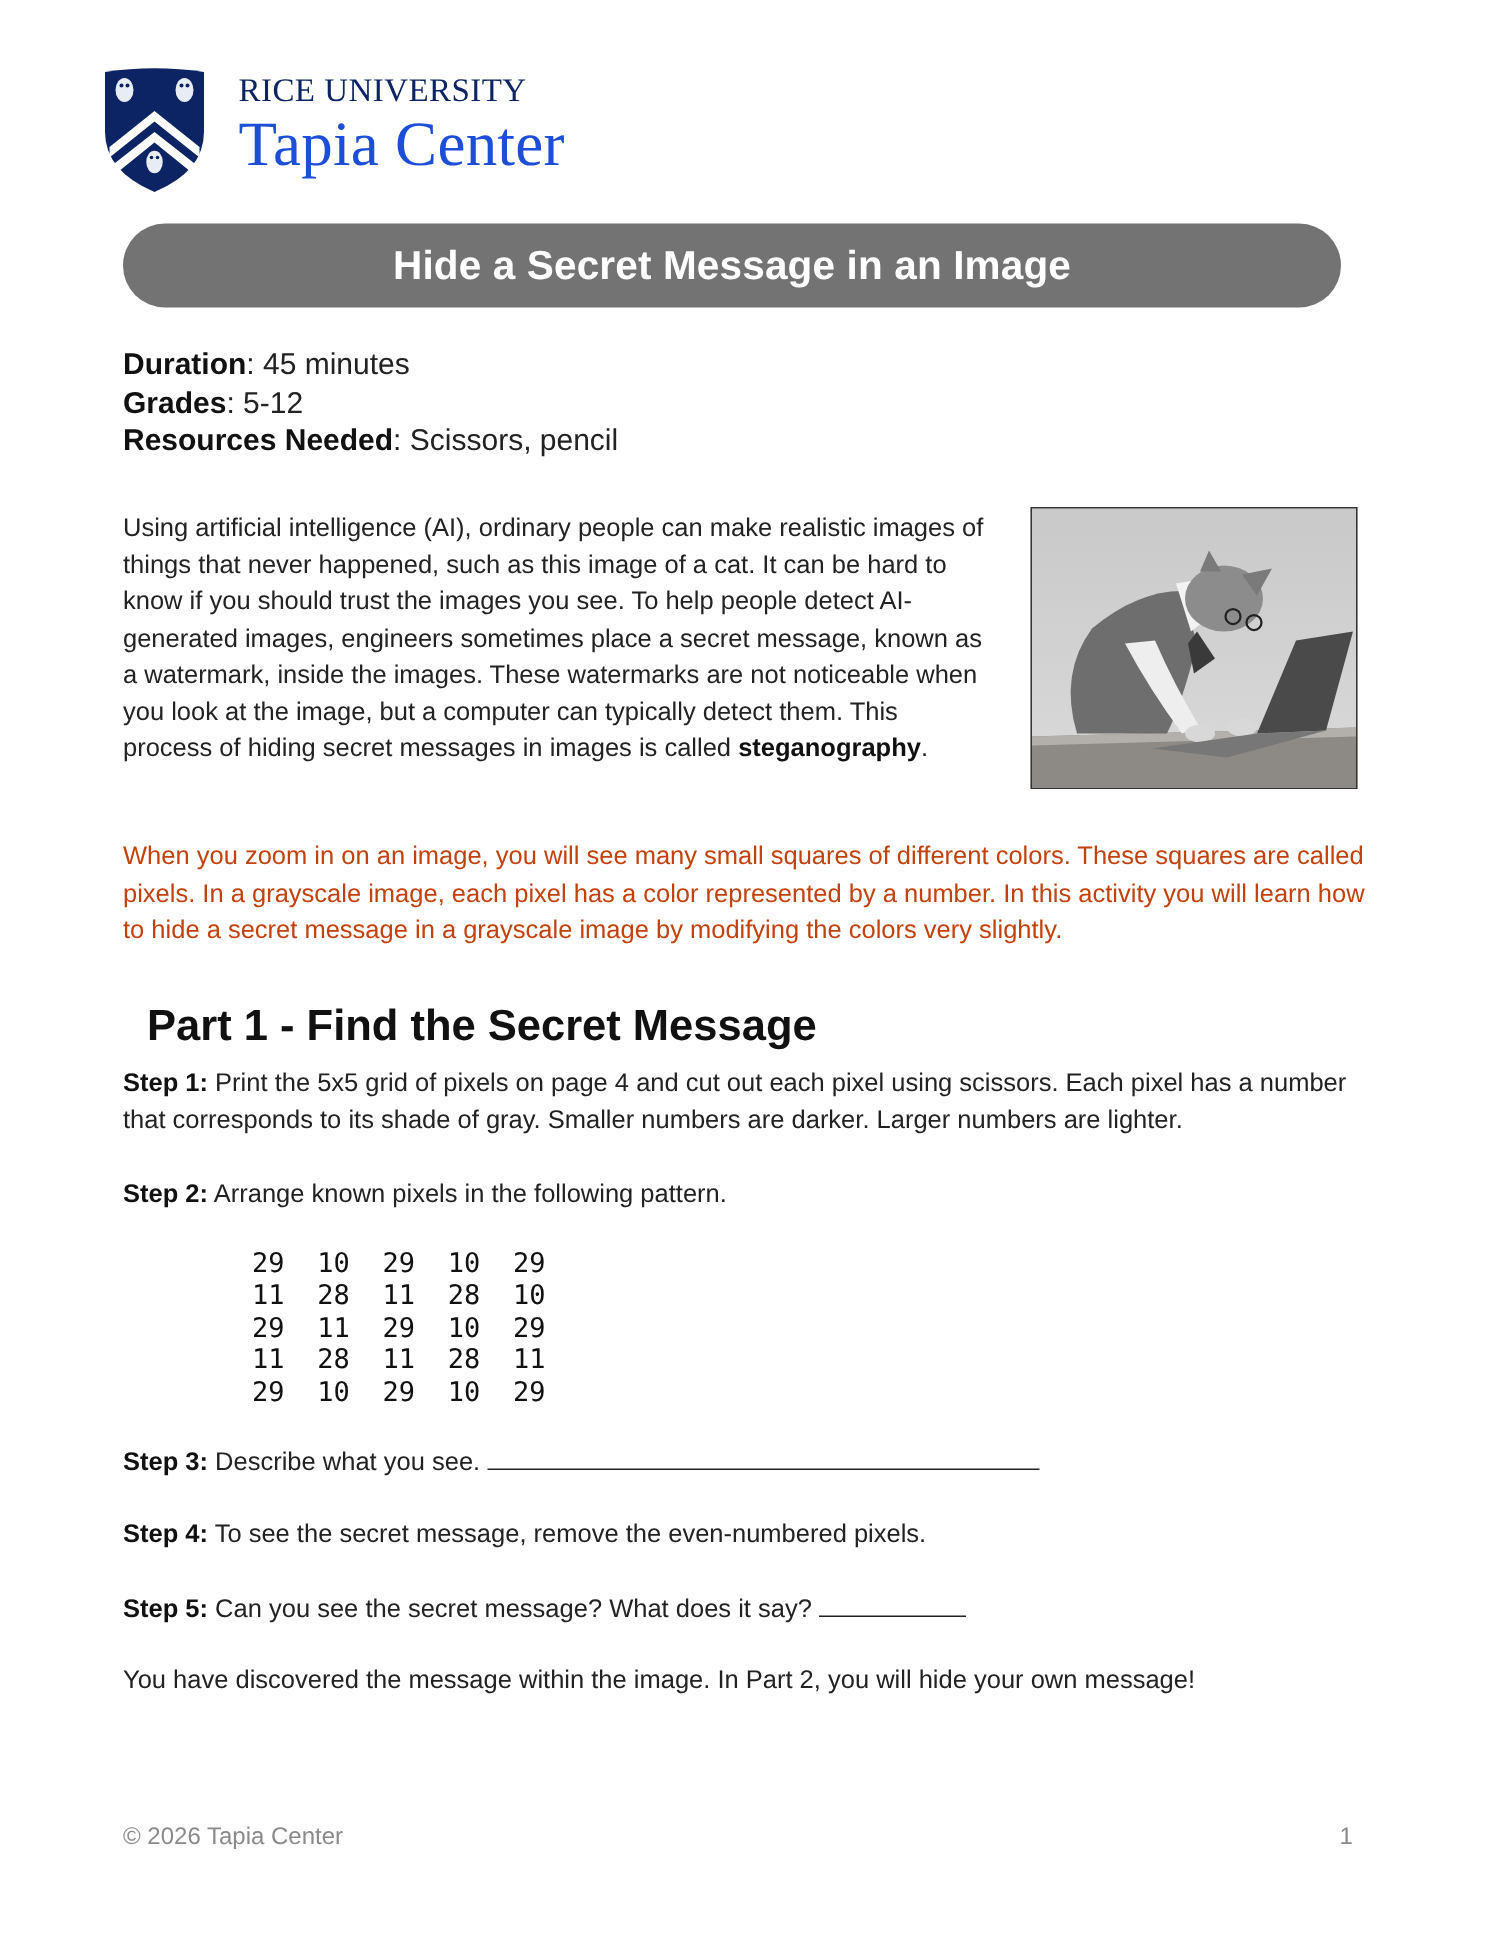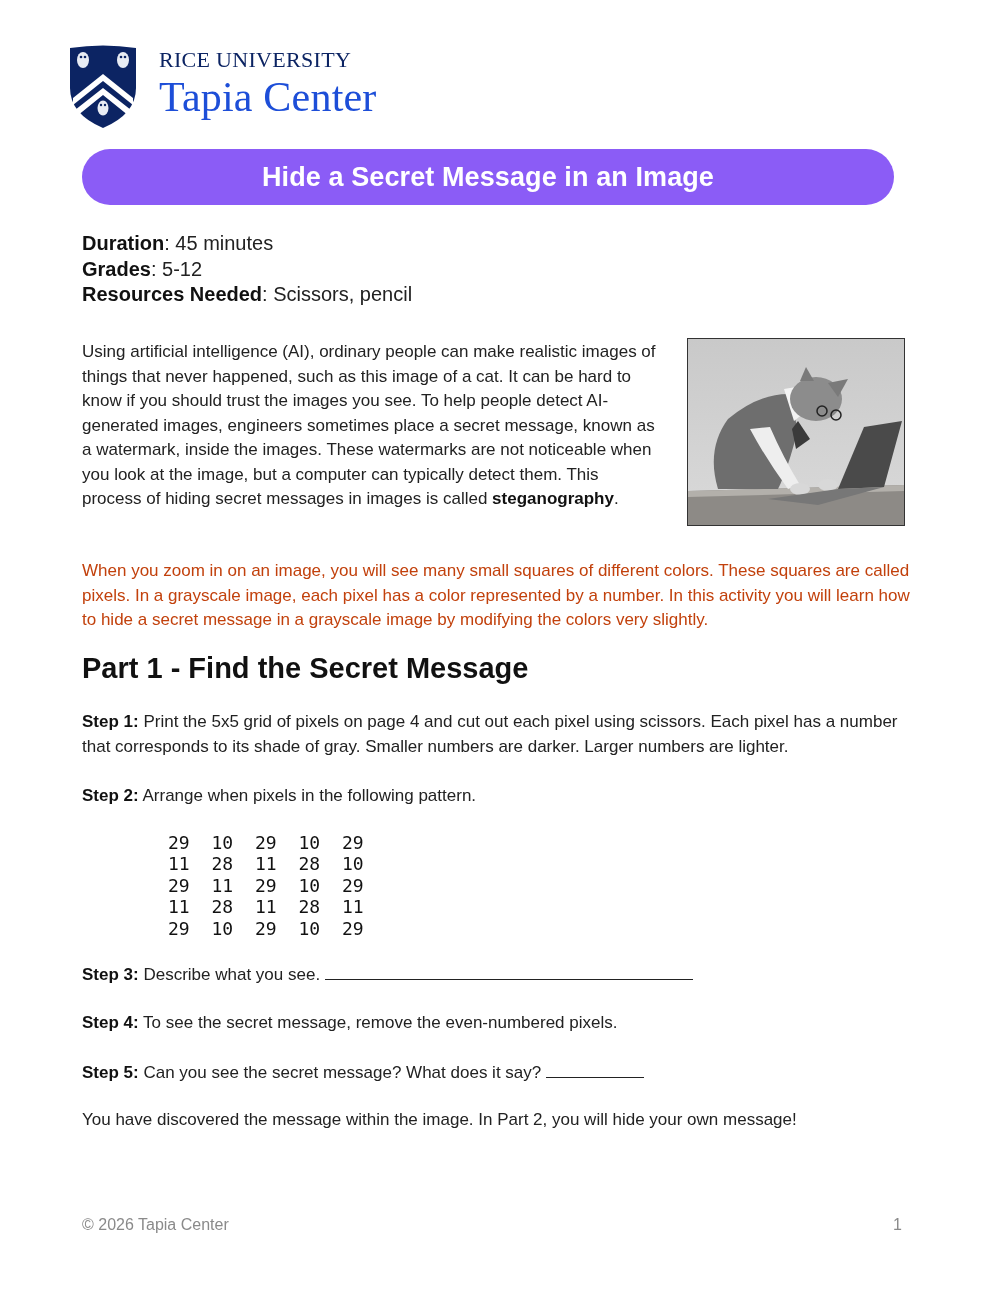--- a/index.html
+++ b/index.html
@@ -19,21 +19,21 @@
       font-size: 22px; letter-spacing: 0.3px; color: #0c2463; line-height: 24px;
     }
     .logo-center {
       font-family: "Liberation Serif", "DejaVu Serif", serif;
       font-size: 42px; color: #1d4ed8; line-height: 46px; margin-top: 2px; letter-spacing: 0.2px;
     }
 
     
     .banner {
       position: absolute; left: 82px; top: 149px; width: 812px; height: 56px;
-      background: #8b5cf6; border-radius: 28px;
+      background: #737373; border-radius: 28px;
       display: flex; align-items: center; justify-content: center;
     }
     .banner h1 {
       margin: 0; color: #ffffff; font-size: 27px; font-weight: bold; letter-spacing: 0.1px;
     }
 
     
     .meta { position: absolute; left: 82px; top: 231px; font-size: 20px; line-height: 25.5px; color: #222; }
     .meta b { color: #111; }
 
@@ -47,21 +47,21 @@
       position: absolute; left: 687px; top: 338px; width: 216px; height: 186px;
       border: 1px solid #333; background: #d2d2d2; overflow: hidden;
     }
 
     .pixels-para {
       position: absolute; left: 82px; top: 559px; width: 840px;
       font-size: 17px; line-height: 24.5px; color: #c2410c;
     }
 
     .part-title {
-      position: absolute; left: 82px; top: 652px; margin: 0;
+      position: absolute; left: 82px; top: 652px; margin: 16px;
       font-size: 29px; font-weight: bold; color: #111;
     }
 
     .step { position: absolute; left: 82px; font-size: 17px; line-height: 24.5px; color: #222; width: 840px; }
     .step b { color: #111; }
     .blank { display: inline-block; border-bottom: 1px solid #222; height: 17px; vertical-align: baseline; }
 
     .grid {
       position: absolute; left: 168px; top: 832px;
       font-family: "DejaVu Sans Mono", "Liberation Mono", monospace;
@@ -152,21 +152,21 @@
       <path d="M80 160 L150 150 L196 148 L130 166 Z" fill="#777777"></path>
     </svg>
   </div>
 
   <p class="pixels-para" style="margin:0;">When you zoom in on an image, you will see many small squares of different colors. These squares are called pixels.  In a grayscale image, each pixel has a color represented by a number. In this activity you will learn how to hide a secret message in a grayscale image by modifying the colors very slightly.</p>
 
   <h2 class="part-title">Part 1 - Find the Secret Message</h2>
 
   <p class="step" style="top:710px; margin:0;"><b>Step 1:</b><span> Print the 5x5 grid of pixels on page 4 and cut out each pixel using scissors.  Each pixel has a number that corresponds to its shade of gray. Smaller numbers are darker. Larger numbers are lighter.</span></p>
 
-  <p class="step" style="top:784px; margin:0;"><b>Step 2:</b><span> Arrange when pixels in the following pattern.</span></p>
+  <p class="step" style="top:784px; margin:0;"><b>Step 2:</b><span> Arrange known pixels in the following pattern.</span></p>
 
   <div class="grid">
     <div class="grid-row">
       <span class="grid-cell">29</span>
       <span class="grid-cell">10</span>
       <span class="grid-cell">29</span>
       <span class="grid-cell">10</span>
       <span class="grid-cell">29</span>
     </div>
     <div class="grid-row">

